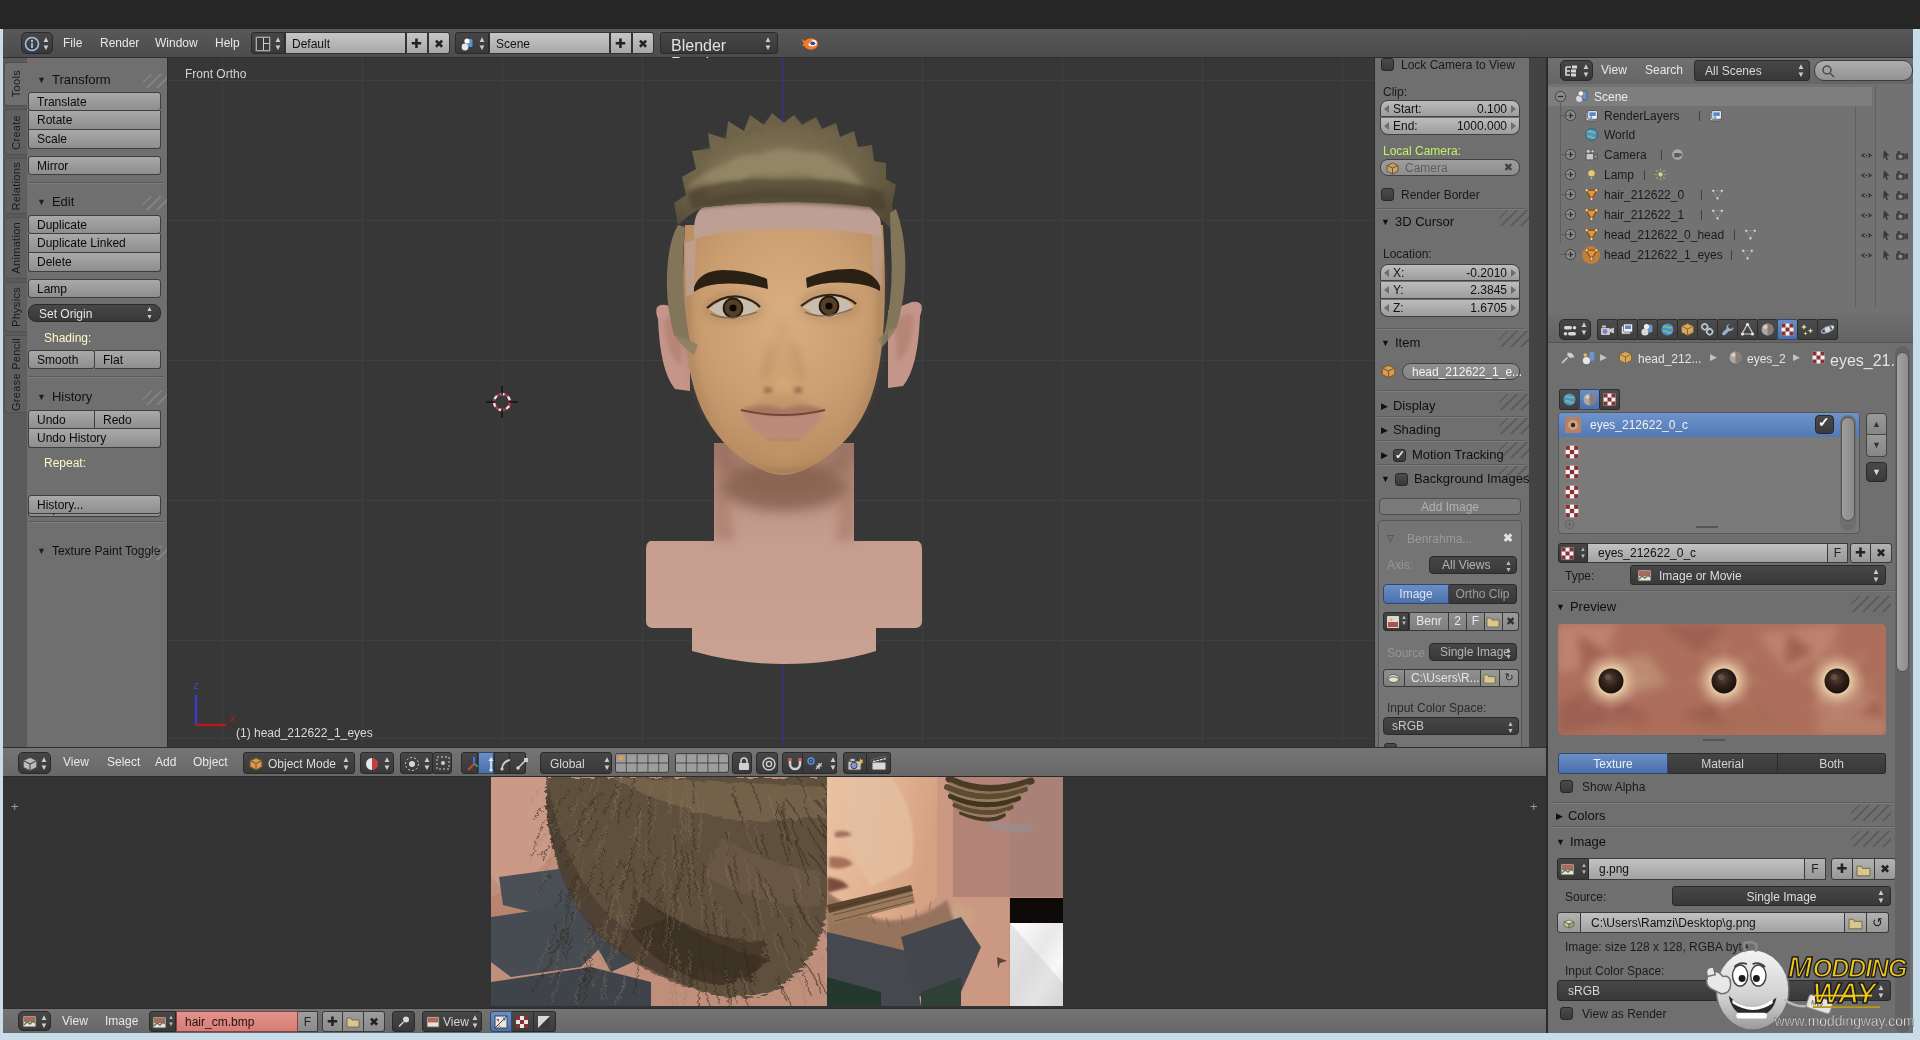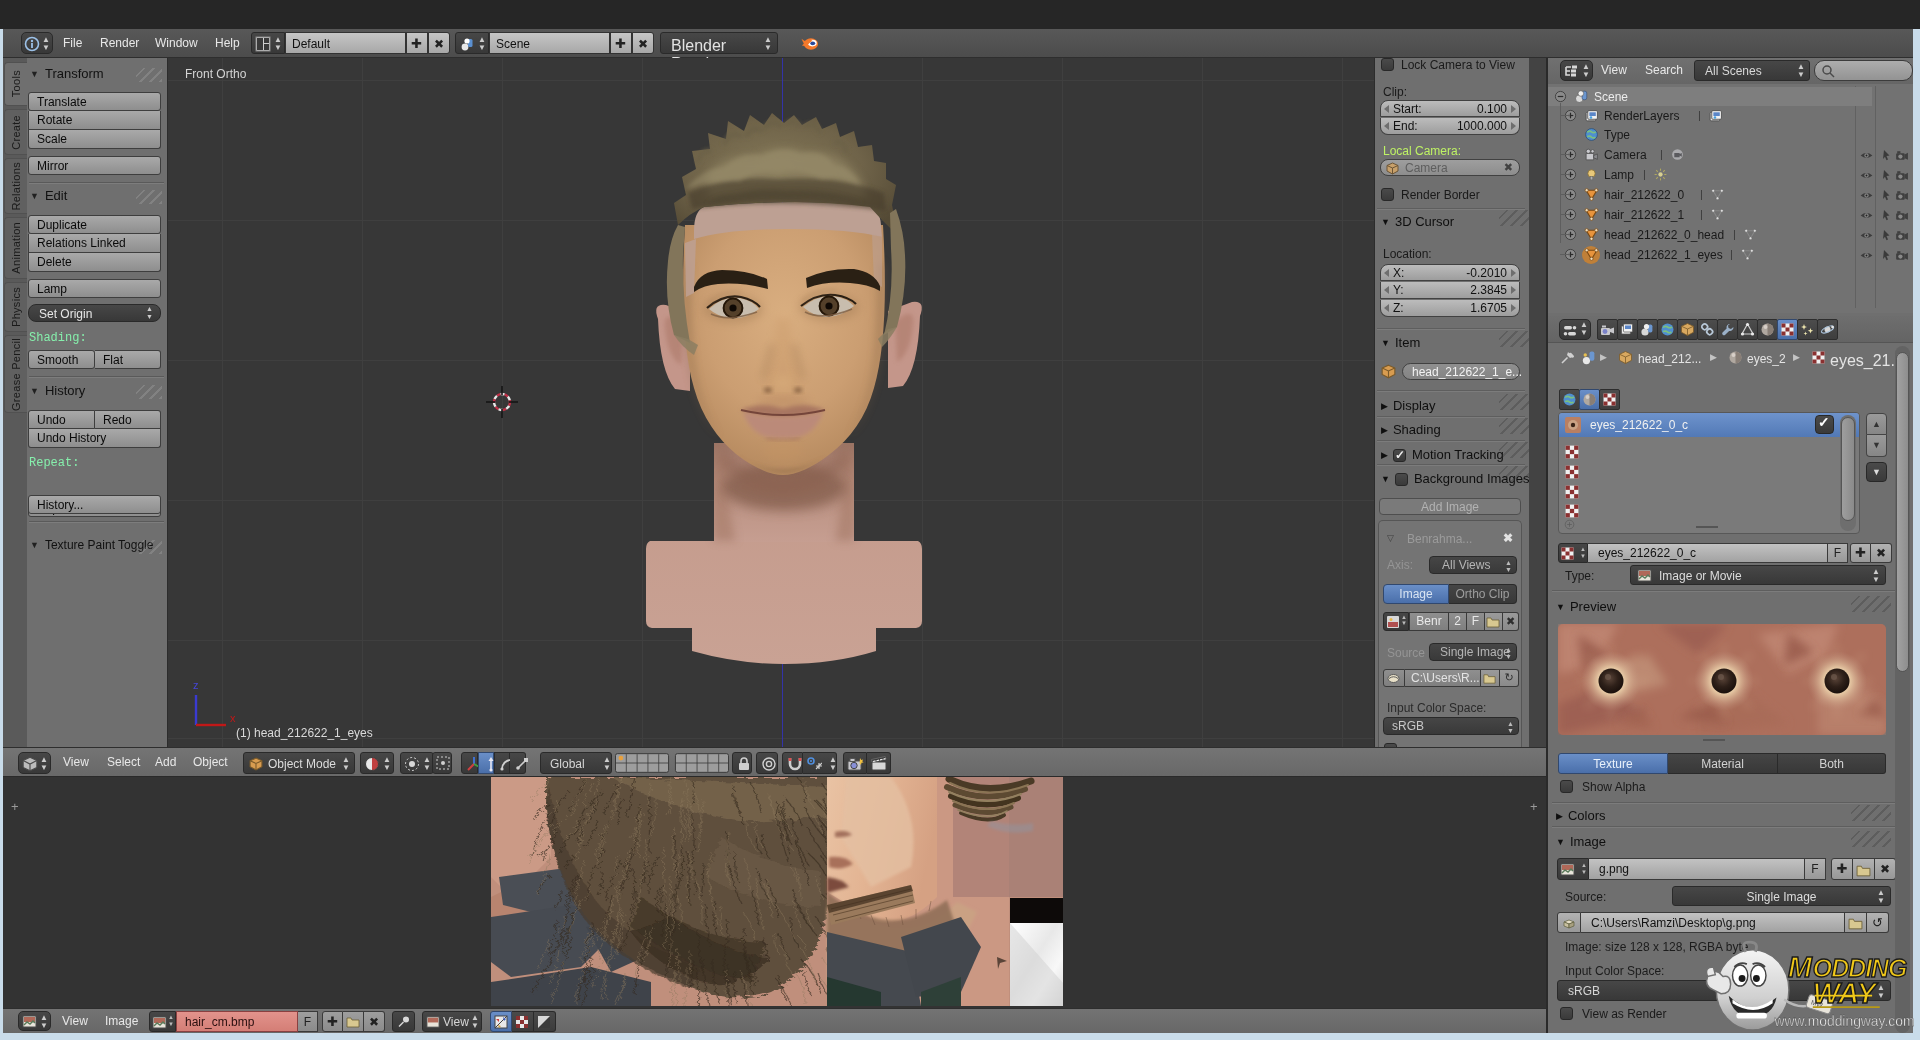--- a/index.html
+++ b/index.html
@@ -30,24 +30,24 @@
 #npanel { position:absolute; left:1375px; top:58px; width:154px; height:689px; background:#6f6f6f; overflow:hidden; }
 #nstrip { position:absolute; left:1529px; top:58px; width:17px; height:689px; background:#434343; }
 #hdr3d { position:absolute; left:3px; top:747px; width:1543px; height:30px; background:linear-gradient(#747474,#686868); border-top:1px solid #2e2e2e; }
 #uvregion { position:absolute; left:3px; top:777px; width:1543px; height:231px; background:#333333; overflow:hidden; }
 #uvhdr { position:absolute; left:3px; top:1008px; width:1543px; height:25px; background:linear-gradient(#737373,#676767); border-top:1px solid #2e2e2e; }
 #rightcol { position:absolute; left:1548px; top:58px; width:365px; height:975px; background:#6f6f6f; }
 #outliner { position:absolute; left:1548px; top:58px; width:365px; height:255px; background:#727272; }
 #props { position:absolute; left:1548px; top:316px; width:365px; height:717px; background:#6f6f6f; overflow:hidden; }
 .hdrdiag { background:repeating-linear-gradient(135deg, transparent 0 5px, rgba(255,255,255,0.13) 5px 7px); }
 
-.phdr { position:absolute; left:27px; width:134px; height:17px; font-size:13px; color:#111; white-space:nowrap; }
+.phdr { position:absolute; left:34px; width:134px; height:17px; font-size:13px; color:#111; white-space:nowrap;margin-top:6px; }
 .phdr .tri { font-size:9px; margin-right:6px; color:#202020; position:relative; top:-1px; }
 .tbtn { position:absolute; left:25px; width:133px; height:19px; background:linear-gradient(#a9a9a9,#8e8e8e); border:1px solid #3e3e3e; border-radius:3px; font-size:12px; color:#0a0a0a; padding:2px 0 0 8px; }
-.plab { position:absolute; left:26px; font-size:12px; color:#86efac;font-family:Liberation Mono, monospace; }
+.plab { position:absolute; left:41px; font-size:12px; color:#fef9c3; }
 .sep { position:absolute; left:26px; width:135px; height:1px; background:#5a5a5a; box-shadow:0 1px 0 #7d7d7d; }
 .vtab { position:absolute; left:1px; width:23px; background:#606060; border-radius:4px 0 0 4px; border:1px solid #515151; border-right:none; display:flex; align-items:center; justify-content:center; }
 .vtab span { writing-mode:vertical-rl; transform:rotate(180deg); font-size:11px; color:#1a1a1a; white-space:nowrap; letter-spacing:0.3px; }
 .vtab.active { background:#6f6f6f; }
 .gv { position:absolute; top:0; width:1px; height:689px; background:#3f3f3f; }
 .gh { position:absolute; left:0; width:1207px; height:1px; background:#3f3f3f; }
 
 .npill { position:absolute; left:5px; width:140px; height:17px; background:linear-gradient(#bcbcbc,#9d9d9d); border:1px solid #414141; border-radius:8px; font-size:12px; color:#111; }
 .npill .lab { position:absolute; left:12px; top:1px; }
 .npill .val { position:absolute; right:12px; top:1px; }
@@ -139,21 +139,21 @@
   </div>
   <div id="toolshelf">
     <div class="phdr" style="top:8px"><span class="tri">▼</span>Transform<div class="hdrdiag abs" style="right:2px;top:2px;width:26px;height:14px"></div></div>
     <div class="tbtn" style="top:34px">Translate</div>
     <div class="tbtn" style="top:53px;border-radius:0;border-top:none">Rotate</div>
     <div class="tbtn" style="top:72px;border-radius:0 0 3px 3px;border-top:none">Scale</div>
     <div class="tbtn" style="top:98px">Mirror</div>
     <div class="sep" style="top:124px"></div>
     <div class="phdr" style="top:130px"><span class="tri">▼</span>Edit<div class="hdrdiag abs" style="right:2px;top:2px;width:26px;height:14px"></div></div>
     <div class="tbtn" style="top:157px">Duplicate</div>
-    <div class="tbtn" style="top:176px;border-radius:0;border-top:none">Relations Linked</div>
+    <div class="tbtn" style="top:176px;border-radius:0;border-top:none">Duplicate Linked</div>
     <div class="tbtn" style="top:195px;border-radius:0 0 3px 3px;border-top:none">Delete</div>
     <div class="tbtn" style="top:221px">Lamp</div>
     <div class="abs dfield" style="left:25px;top:246px;width:133px;height:18px;border-radius:8px">
       <span class="abs" style="left:10px;top:2px;font-size:12px;color:#e6e6e6">Set Origin</span>
       <span class="abs" style="left:117px;top:0px;color:#ccc;font-size:7px">▲</span>
       <span class="abs" style="left:117px;top:8px;color:#ccc;font-size:7px">▼</span>
     </div>
     <div class="plab" style="top:273px">Shading:</div>
     <div class="tbtn" style="top:292px;width:67px">Smooth</div>
     <div class="tbtn" style="top:292px;left:92px;width:66px;border-radius:0 3px 3px 0;border-left:none">Flat</div>
@@ -1139,21 +1139,21 @@
     <svg class="abs" style="left:160px;top:50px" width="15" height="15" viewBox="0 0 14 14">
         <rect x="2" y="4" width="9" height="8" rx="1" fill="#e8e8e8" stroke="#4a4a4a" stroke-width="0.8"></rect>
         <rect x="3.5" y="2.5" width="9" height="8" rx="1" fill="#f4f4f4" stroke="#4a4a4a" stroke-width="0.8"></rect>
         <rect x="5" y="4" width="6" height="3.5" fill="#5b86c8"></rect>
         <circle cx="6.5" cy="8.8" r="1.2" fill="#49a0e0"></circle>
       </svg>
     <svg class="abs" style="left:36px;top:69px" width="15" height="15" viewBox="0 0 14 14">
         <circle cx="7" cy="7" r="5.5" fill="#4f8fd0" stroke="#2a4a70" stroke-width="0.7"></circle>
         <path d="M3 5 Q5 3 7 4.5 Q9 6 11 4.5 M3 9 Q5.5 8 7 9.5 Q9 11 10.5 9.5" stroke="#7cc080" stroke-width="1.6" fill="none"></path>
       </svg>
-    <span class="abs" style="left:56px;top:70px;font-size:12px;color:#1a1a1a;white-space:nowrap">Type</span>
+    <span class="abs" style="left:56px;top:70px;font-size:12px;color:#1a1a1a;white-space:nowrap">World</span>
     <svg class="abs" style="left:16px;top:90px" width="13" height="13" viewBox="0 0 14 14">
         <circle cx="7" cy="7" r="5.5" fill="#8a8a8a" stroke="#3e3e3e" stroke-width="1"></circle>
         <line x1="4" y1="7" x2="10" y2="7" stroke="#2a2a2a" stroke-width="1.3"></line>
         <line x1="7" y1="4" x2="7" y2="10" stroke="#2a2a2a" stroke-width="1.3"></line>
       </svg>
     <div class="abs" style="left:12px;top:96px;width:10px;height:1px;background:#5e5e5e"></div>
     <svg class="abs" style="left:36px;top:89px" width="15" height="15" viewBox="0 0 14 14">
         <path d="M2 6 L9 6 L9 12 L2 12 Z" fill="#c8c8cc" stroke="#4a4a4a" stroke-width="0.7"></path>
         <circle cx="4" cy="4" r="2" fill="#c8c8cc" stroke="#4a4a4a" stroke-width="0.7"></circle>
         <circle cx="8" cy="4" r="1.6" fill="#c8c8cc" stroke="#4a4a4a" stroke-width="0.7"></circle>

